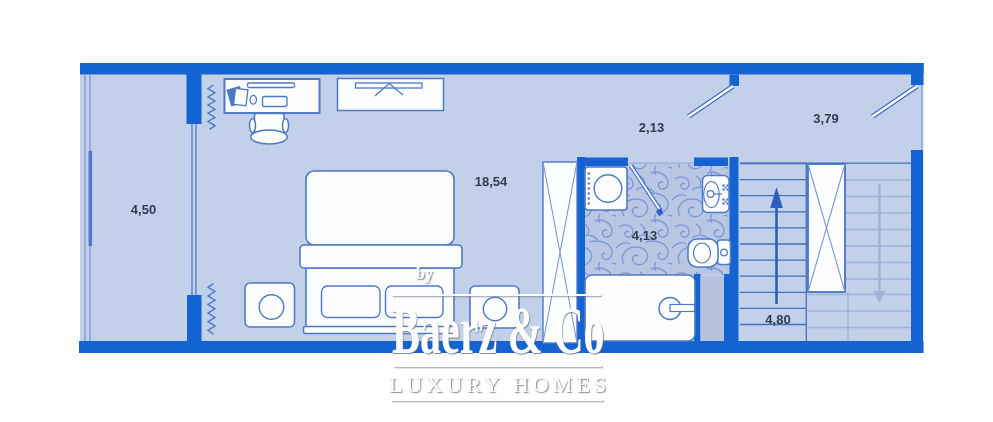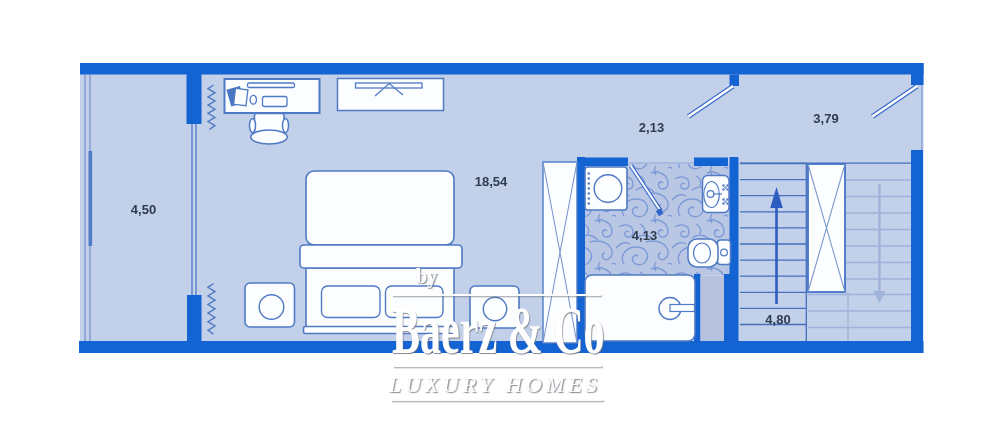--- a/index.html
+++ b/index.html
@@ -198,19 +198,19 @@
 <g font-family="Liberation Sans, sans-serif" font-weight="bold" font-size="13" fill="#2e3c50" text-anchor="middle">
   <text x="143.5" y="213.5">4,50</text>
   <text x="491" y="185.5">18,54</text>
   <text x="651.5" y="132">2,13</text>
   <text x="826" y="123">3,79</text>
   <text x="644.5" y="240">4,13</text>
   <text x="778" y="324">4,80</text>
 </g>
 </svg>
 
-<div class="wm" style="left:416px;top:265px;font-size:20px;font-weight:bold;">by</div>
+<div class="wm" style="left:416px;top:265px;font-size:16px;font-weight:bold;">by</div>
 <div class="rule" style="left:392px;top:294px;width:209px;"></div>
 <div class="wm" id="baerz" style="left:392px;top:292px;font-size:67px;font-weight:bold;transform:scaleX(0.628);transform-origin:0 0;">Baerz &amp; Co</div>
 <div class="rule" style="left:393px;top:365px;width:209px;"></div>
-<div class="wm" style="left:389px;top:372px;font-size:22px;letter-spacing:4.1px;font-style:italic;">LUXURY HOMES</div>
+<div class="wm" style="left:389px;top:372px;font-size:22px;letter-spacing:4.1px;">LUXURY HOMES</div>
 <div class="rule" style="left:391px;top:399px;width:212px;"></div>
 </div>
 
 </body></html>

